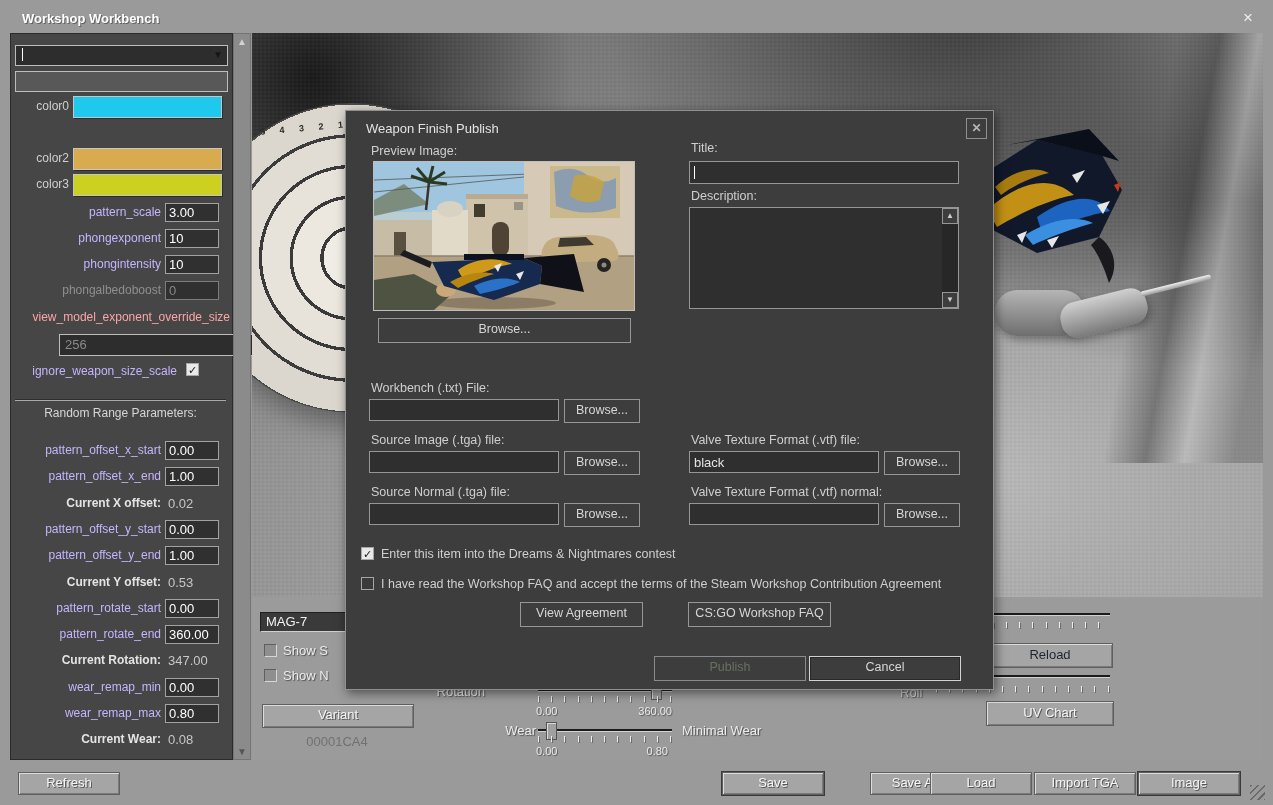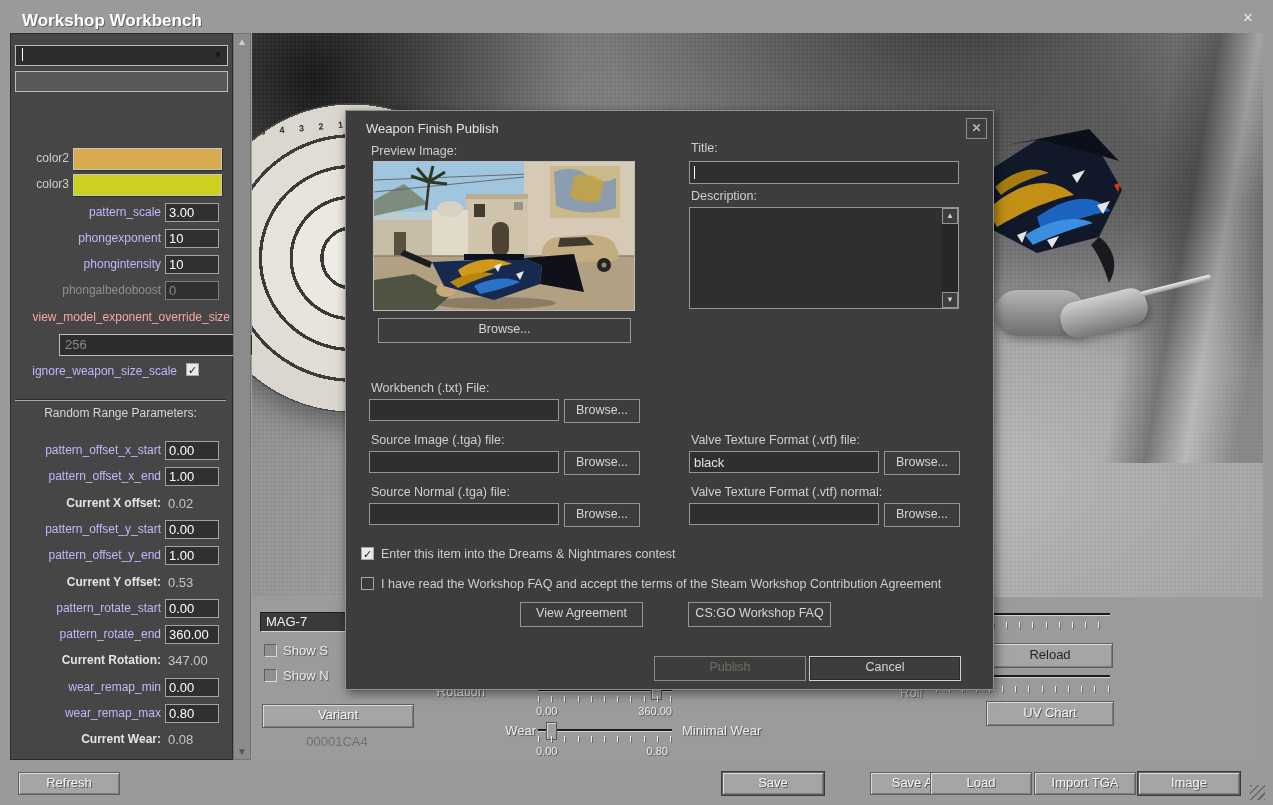--- a/index.html
+++ b/index.html
@@ -1,20 +1,20 @@
 <!DOCTYPE html>
 <html><head>
 <meta charset="utf-8">
 <style>
   html,body{margin:0;padding:0;background:#707070;}
   #app{position:relative;width:1273px;height:805px;overflow:hidden;background:#9a9a9a;
        font-family:"Liberation Sans",sans-serif;font-size:12px;-webkit-font-smoothing:none;}
   .abs{position:absolute;}
   
-  .titlebar-text{left:22px;top:11px;color:#fff;font-weight:bold;font-size:17px;text-shadow:1px 1px 0 rgba(60,60,60,.6);}
+  .titlebar-text{left:22px;top:11px;color:#fff;font-weight:bold;font-size:13px;text-shadow:1px 1px 0 rgba(60,60,60,.6);}
   .win-close{left:1238px;top:8px;width:20px;height:20px;color:#ededed;font-size:17px;line-height:20px;text-align:center;}
   .grip{left:1250px;top:785px;width:15px;height:15px;
         background:repeating-linear-gradient(135deg,#6a6a6a 0 2px,rgba(0,0,0,0) 2px 5px);}
   .cbtn{position:absolute;background:#a5a5a5;border:1px solid #5f5f5f;
         box-shadow:inset 1px 1px 0 #dcdcdc,inset -1px -1px 0 #7a7a7a;
         color:#f5f5f5;text-shadow:1px 1px 0 rgba(70,70,70,.85);
         font-size:13px;text-align:center;line-height:19px;cursor:default;}
   .cbtn.default{box-shadow:inset 1px 1px 0 #dcdcdc,inset -1px -1px 0 #7a7a7a,0 0 0 1px #3a3a3a;}
   .cbtn.darktext{color:#1e2430;text-shadow:none;}
   
@@ -115,20 +115,24 @@
   <div class="abs titlebar-text">Workshop Workbench</div>
   <div class="abs win-close">×</div>
 
   <div class="abs sidebar">
     <div class="scombo" style="top:11px;">
       <span class="caret" style="left:6px;top:2px;"></span>
       <span class="arrow">▼</span>
     </div>
     <div class="sfield" style="top:37px;"></div>
 
+    <div class="srow" style="top:62px;">
+      <span class="sl2">color0</span>
+      <div class="sw" style="background:#1fc9ee"></div>
+    </div>
     <div class="srow" style="top:114px;">
       <span class="sl2">color2</span>
       <div class="sw" style="background:#d8ab4f"></div>
     </div>
     <div class="srow" style="top:140px;">
       <span class="sl2">color3</span>
       <div class="sw" style="background:#ccd01f"></div>
     </div>
 
     <div class="srow" style="top:169px;">

